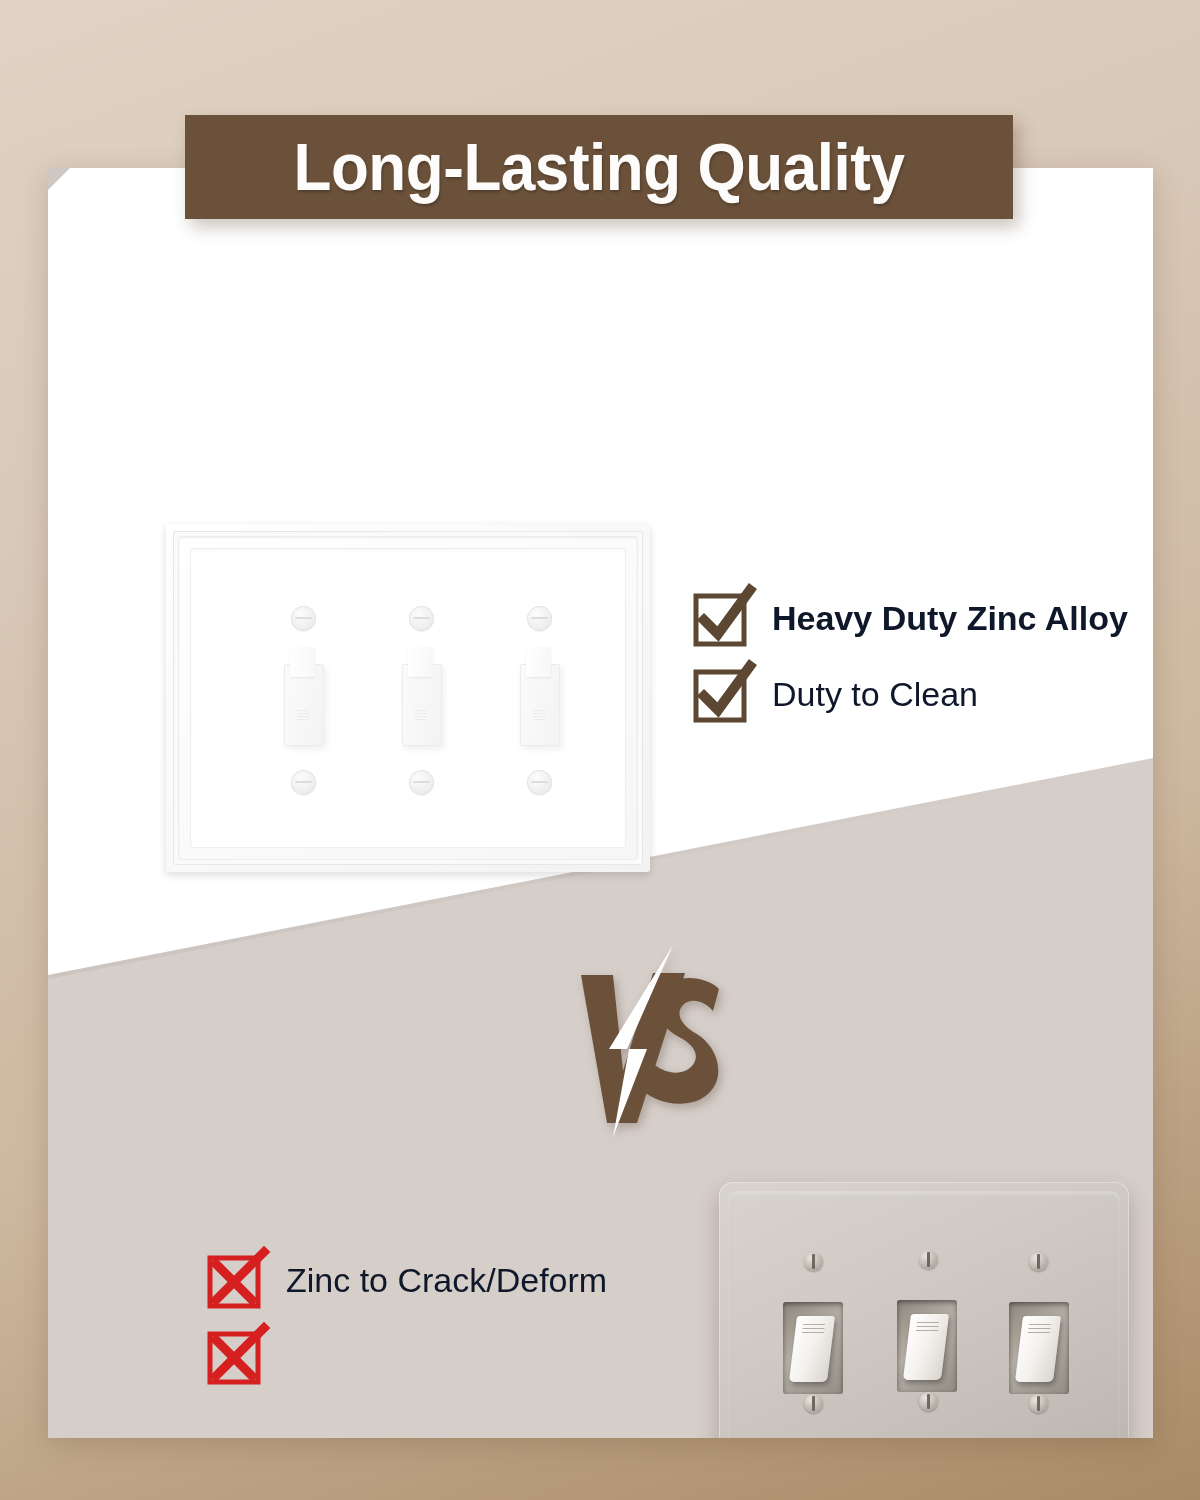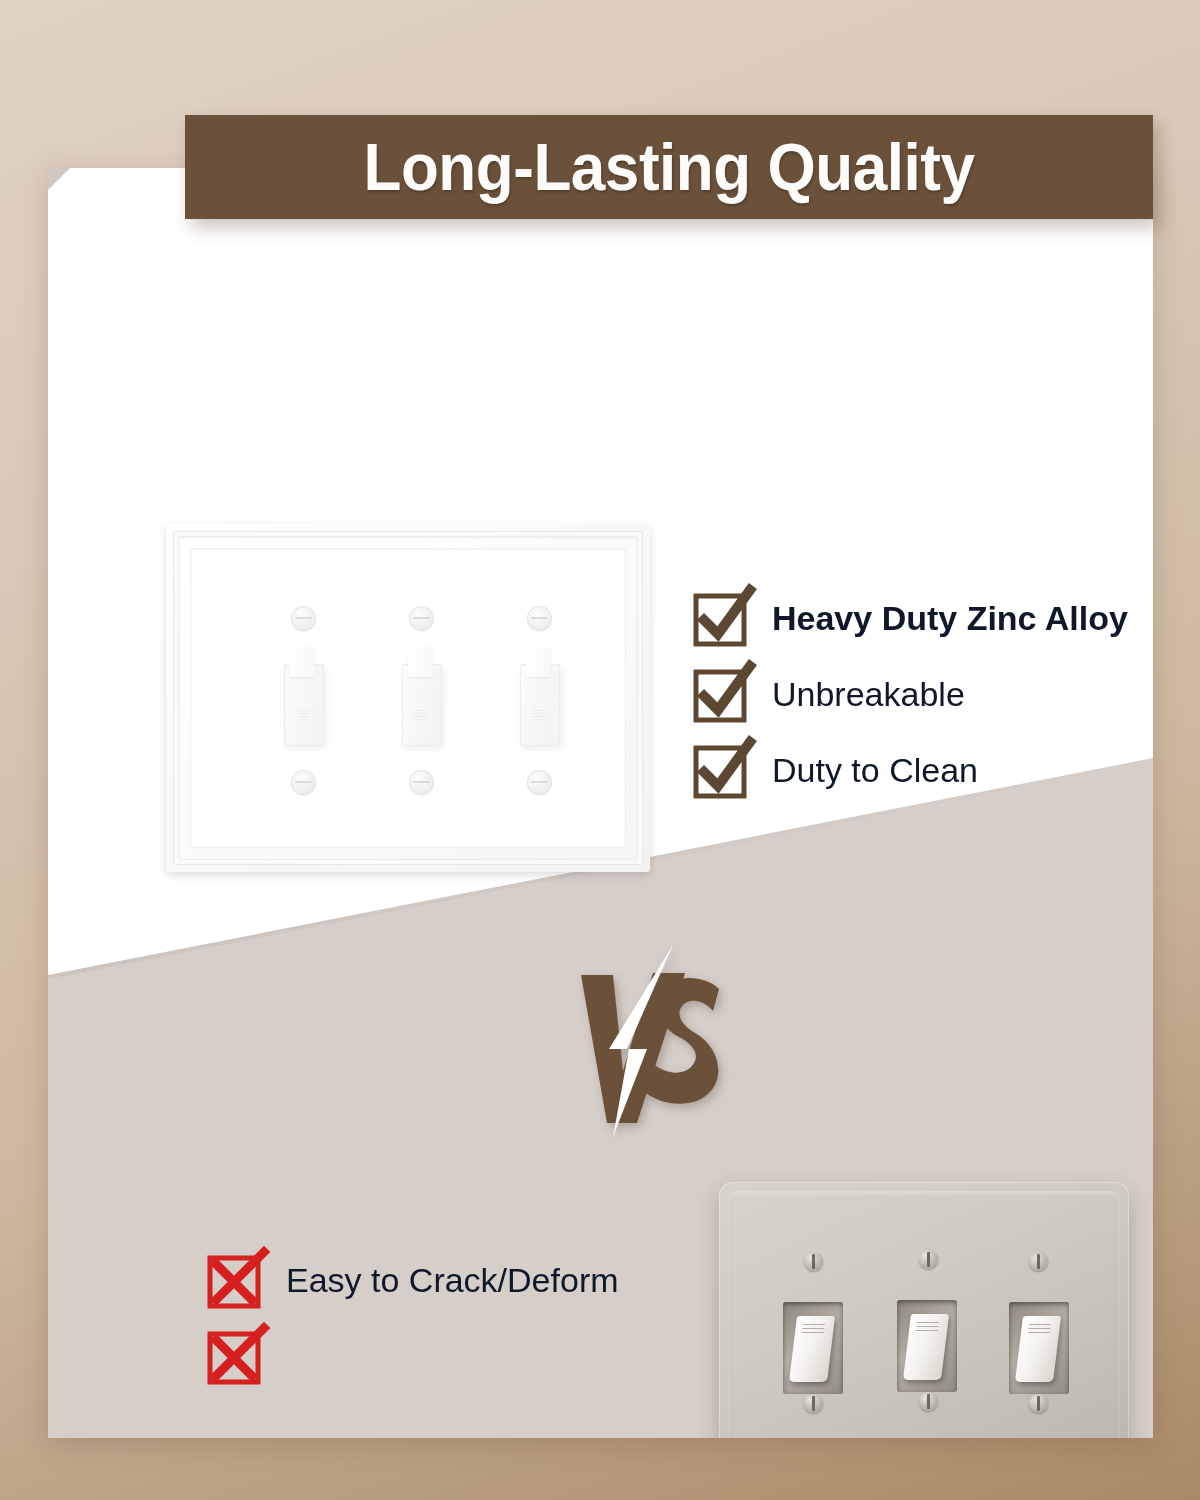--- a/index.html
+++ b/index.html
@@ -29,21 +29,21 @@
     clip-path:polygon(0 807px, 1105px 590px, 1105px 1270px, 0 1270px);
   }
   #wedge-edge{
     position:absolute; left:0; top:0; width:100%; height:100%;
     background:linear-gradient(to right, rgba(0,0,0,.05), rgba(0,0,0,0));
     clip-path:polygon(0 807px, 1105px 590px, 1105px 594px, 0 811px);
   }
 
   
   #banner{
-    position:absolute; left:185px; top:115px; width:968px; height:104px;
+    position:absolute; left:185px; top:115px; width:828px; height:104px;
     background:#6b513a;
     box-shadow:6px 8px 16px rgba(80,60,40,.30);
     display:flex; align-items:center; justify-content:center;
     z-index:6;
   }
   #banner h1{
     color:#fdfcfa; font-size:66px; font-weight:700; letter-spacing:-.5px;
     white-space:nowrap; transform:scaleX(.94); transform-origin:center;
     text-shadow:1px 2px 3px rgba(0,0,0,.25);
   }
@@ -171,29 +171,20 @@
       </span>
       <span class="lbl">Heavy Duty Zinc Alloy</span>
     </div>
     <div class="frow">
       <span class="mark">
         <svg viewBox="0 0 64 64">
           <rect x="8" y="12" width="48" height="48" fill="none" stroke="#5c4733" stroke-width="5"></rect>
           <path d="M16 36 L30 50 L62 6" fill="none" stroke="#5c4733" stroke-width="10" stroke-linecap="square"></path>
         </svg>
       </span>
-      <span class="lbl">Unbreakable</span>
-    </div>
-    <div class="frow">
-      <span class="mark">
-        <svg viewBox="0 0 64 64">
-          <rect x="8" y="12" width="48" height="48" fill="none" stroke="#5c4733" stroke-width="5"></rect>
-          <path d="M16 36 L30 50 L62 6" fill="none" stroke="#5c4733" stroke-width="10" stroke-linecap="square"></path>
-        </svg>
-      </span>
       <span class="lbl">Duty to Clean</span>
     </div>
   </div>
 
   <div id="vs">
     <svg viewBox="0 0 170 175">
       <g fill="#6b513a">
 
         <path d="M14 22 L46 22 L56 118 L86 20 L118 20 L70 170 L40 170 Z"></path>
 
@@ -208,21 +199,21 @@
 
   <div id="bad-list" class="flist">
     <div class="frow">
       <span class="mark">
         <svg viewBox="0 0 64 64">
           <rect x="8" y="12" width="48" height="48" fill="none" stroke="#d61f1f" stroke-width="5"></rect>
           <path d="M14 54 L62 6" fill="none" stroke="#d61f1f" stroke-width="9" stroke-linecap="square"></path>
           <path d="M14 18 L50 54" fill="none" stroke="#d61f1f" stroke-width="9" stroke-linecap="square"></path>
         </svg>
       </span>
-      <span class="lbl">Easy to Crack/Deform</span>
+      <span class="lbl">Zinc to Crack/Deform</span>
     </div>
     <div class="frow">
       <span class="mark">
         <svg viewBox="0 0 64 64">
           <rect x="8" y="12" width="48" height="48" fill="none" stroke="#d61f1f" stroke-width="5"></rect>
           <path d="M14 54 L62 6" fill="none" stroke="#d61f1f" stroke-width="9" stroke-linecap="square"></path>
           <path d="M14 18 L50 54" fill="none" stroke="#d61f1f" stroke-width="9" stroke-linecap="square"></path>
         </svg>
       </span>
     </div>

